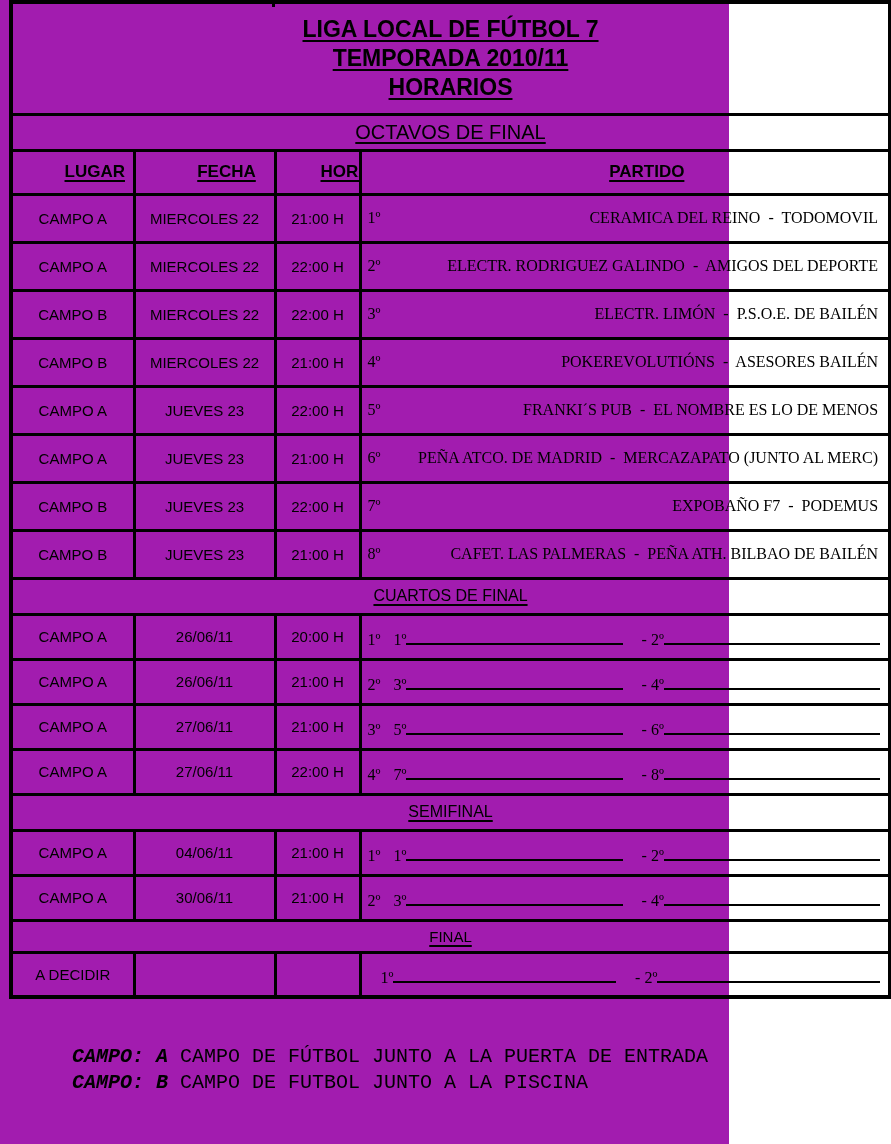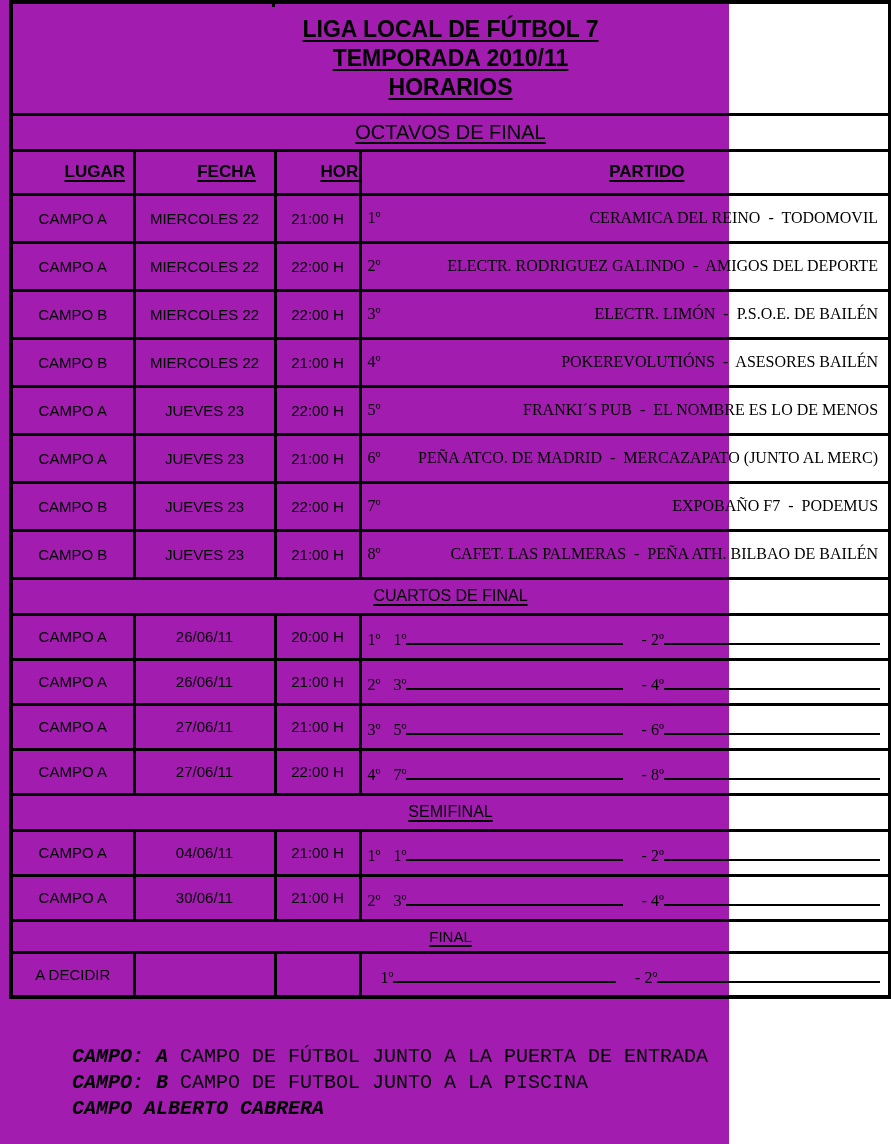--- a/index.html
+++ b/index.html
@@ -313,15 +313,14 @@
               <span class="u-line"></span>
             </div>
       </td>
     </tr>
   </tbody>
     </table>
 
   <div class="footer">
     <div><span class="f-label">CAMPO: A</span> <span>CAMPO DE FÚTBOL JUNTO A LA PUERTA DE ENTRADA</span></div>
     <div><span class="f-label">CAMPO: B</span> <span>CAMPO DE FUTBOL JUNTO A LA PISCINA</span></div>
-    <div class="f-line3">CAMPO ALBERTO CABRERA</div>
   </div>
 </div>
 
 </body></html>

